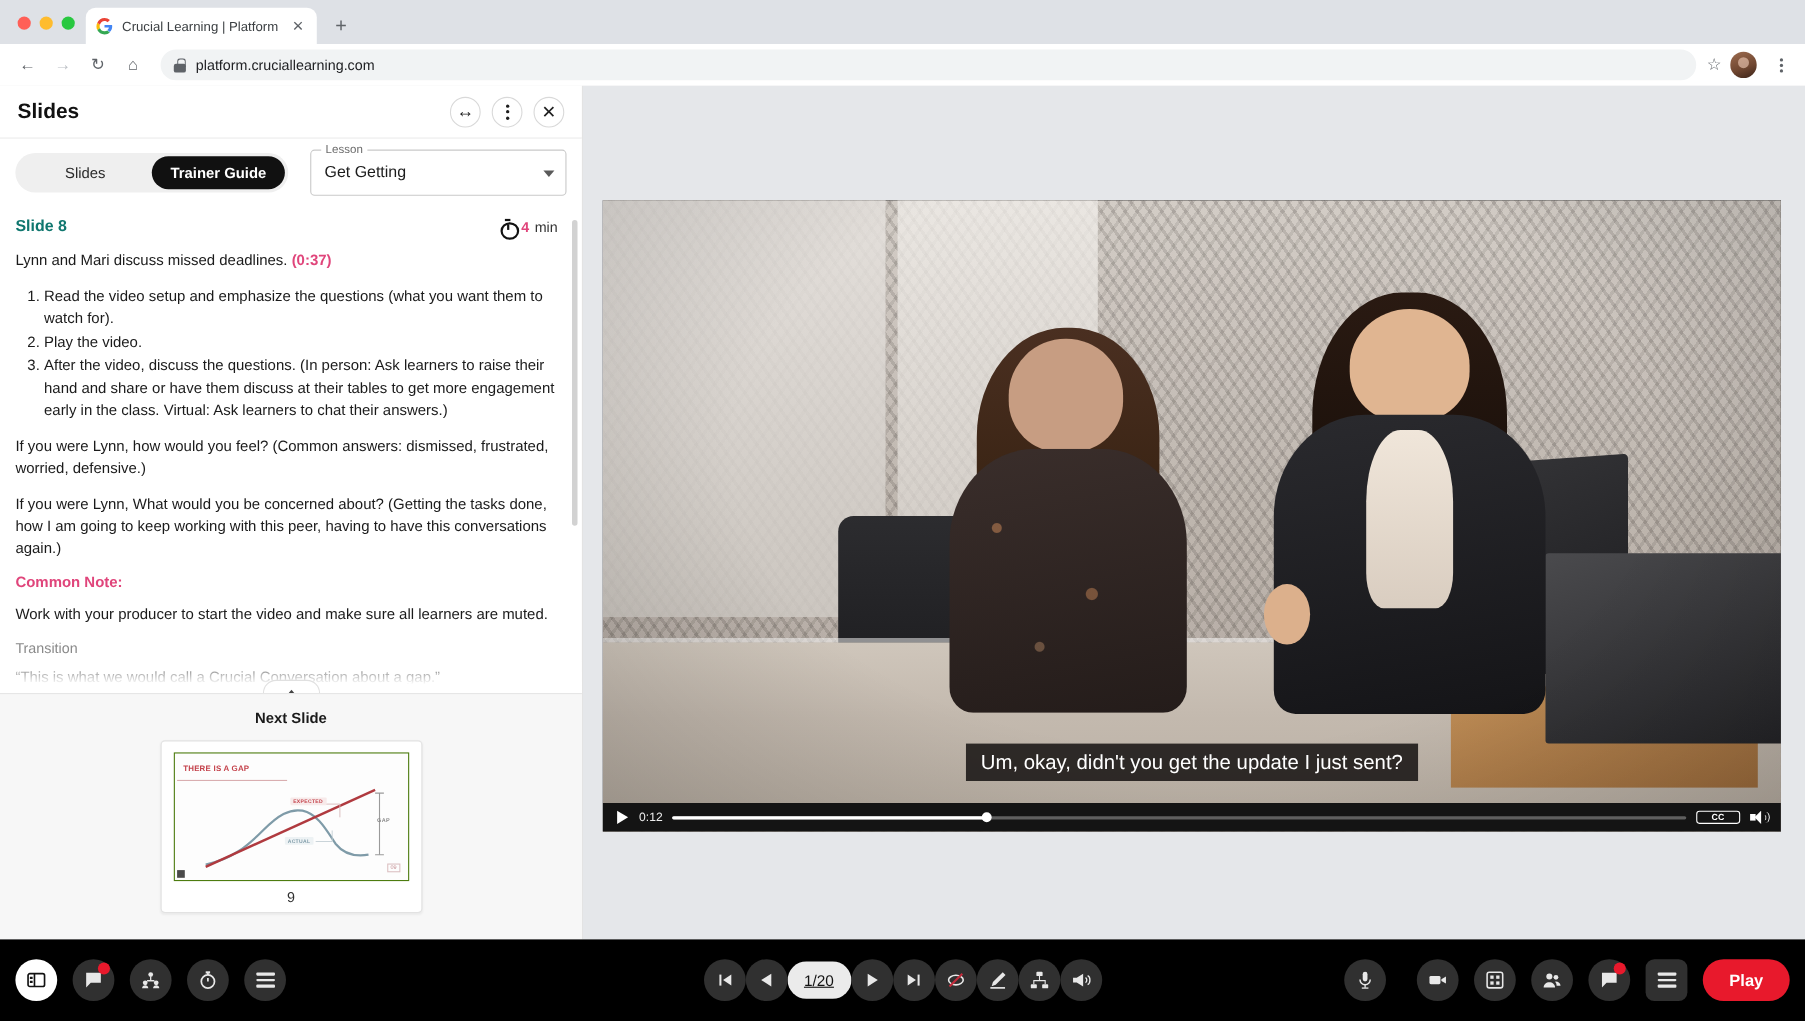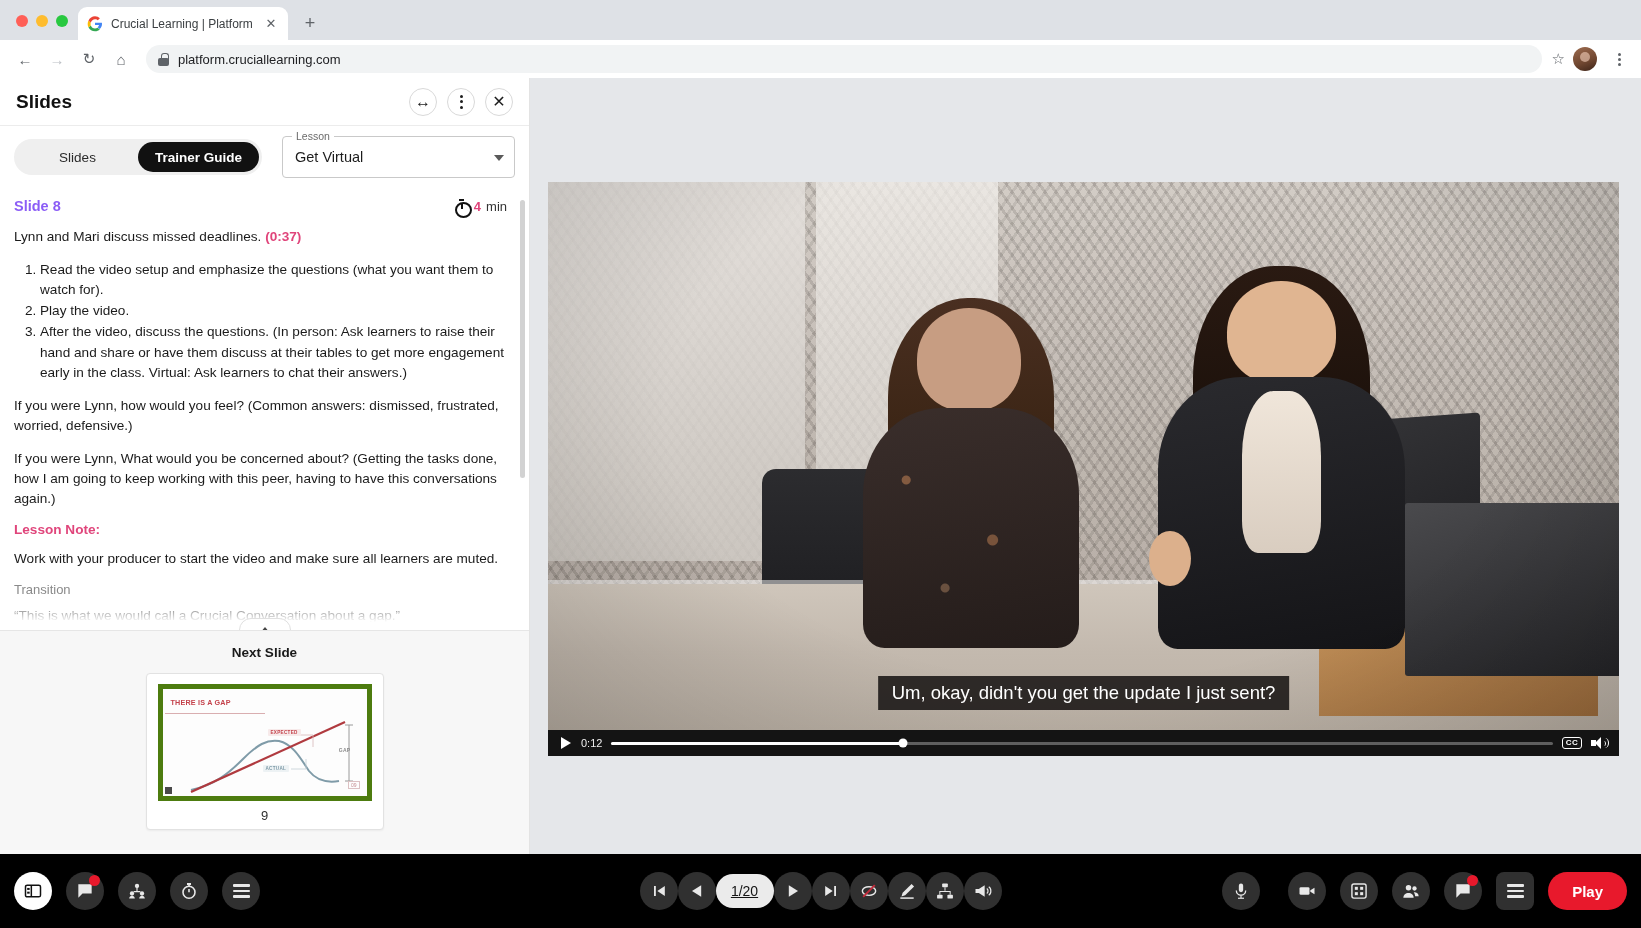--- a/index.html
+++ b/index.html
@@ -138,21 +138,21 @@
     margin-top: -2px; border-left: 5px solid transparent;
     border-right: 5px solid transparent; border-top: 6px solid #5a5a5a;
   }
 
   
   .guide-scroll {
     flex: 1; overflow: hidden; padding: 8px 22px 0 14px;
     position: relative; min-height: 0;
   }
   .guide-topline { display: flex; align-items: center; justify-content: space-between; margin-bottom: 13px; }
-  .slide-label { font-size: 14.5px; font-weight: bold; color: #8b5cf6; }
+  .slide-label { font-size: 14.5px; font-weight: bold; color: #0f766e; }
   .time-chip { display: flex; align-items: center; gap: 5px; }
   .clock-ico { position: relative; width: 15px; height: 15px; }
   .clock-ico::before {
     content:""; position:absolute; left:1px; top:3px; width:13px; height:12px;
     border: 2px solid #111; border-radius: 50%;
   }
   .clock-ico::after {
     content:""; position:absolute; left:5px; top:0px; width:5px; height:2px; background:#111;
   }
   .clock-hand { position:absolute; left:7px; top:5.5px; width:1.8px; height:4.5px; background:#111; }
@@ -186,21 +186,21 @@
   .next-slide-area {
     flex: 0 0 224px; background: #f7f7f7; border-top: 1px solid #e6e6e6;
     display: flex; flex-direction: column; align-items: center; padding-top: 14px;
   }
   .next-slide-title { font-size: 13.5px; font-weight: bold; color: #1a1a1a; margin-bottom: 13px; }
   .thumb-card {
     width: 238px; background: #ffffff; border: 1px solid #e2e2e2; border-radius: 4px;
     padding: 10px 11px 6px 11px; box-shadow: 0 1px 2px rgba(0,0,0,.05);
   }
   .thumb-slide {
-    width: 214px; height: 117px; background: #fdfdfd; border: 5px solid #4d7c0f;
+    width: 214px; height: 117px; background: #fdfdfd; border: 1px solid #4d7c0f;
     position: relative; overflow: hidden;
   }
   .thumb-head {
     position: absolute; left: 8px; top: 9px; font-size: 7.2px; font-weight: bold;
     letter-spacing: .2px; color: #c4424b;
   }
   .thumb-rule { position: absolute; left: 2px; top: 24px; width: 100px; height: 1px; background: #d9aeb0; }
   .thumb-num {
     position: absolute; left: 2px; bottom: 2px; width: 7px; height: 7px; background: #4a4a4a;
   }
@@ -329,21 +329,21 @@
   }
   .vb-time { font-size: 11px; color: #eee; flex: 0 0 auto; }
   .vb-track { flex: 1; height: 3px; background: rgba(255,255,255,.32); position: relative; cursor: pointer; border-radius: 2px; }
   .vb-fill { position: absolute; left: 0; top: 0; height: 100%; background: #fff; border-radius: 2px; }
   .vb-knob {
     position: absolute; top: 50%; width: 9px; height: 9px; border-radius: 50%;
     background: #fff; transform: translate(-50%,-50%);
   }
   .vb-cc {
     border: 1.5px solid #fff; border-radius: 3px; font-size: 8px; color: #fff;
-    padding: 1px 3px; line-height: 1; letter-spacing: .3px; cursor: pointer; font-weight: bold;
+    padding: 1px 13px; line-height: 1; letter-spacing: .3px; cursor: pointer; font-weight: bold;
   }
   .vb-vol { width: 18px; height: 14px; position: relative; cursor: pointer; flex: 0 0 18px; }
   .vb-vol::before {
     content:""; position:absolute; left:0; top:4px; width:5px; height:6px; background:#fff;
   }
   .vb-vol::after {
     content:""; position:absolute; left:4px; top:1px;
     border-right: 6px solid #fff; border-top: 6px solid transparent; border-bottom: 6px solid transparent;
   }
   .vol-wave {
@@ -458,21 +458,21 @@
       </div>
 
       <div class="panel-tabsrow">
         <div class="seg">
           <div class="seg-btn">Slides</div>
           <div class="seg-btn active">Trainer Guide</div>
         </div>
         <div class="lesson-wrap">
           <div class="lesson-field">
             <span class="lesson-legend">Lesson</span>
-            <span class="lesson-value">Get Virtual</span>
+            <span class="lesson-value">Get Getting</span>
             <span class="caret-down"></span>
           </div>
         </div>
       </div>
 
       <div class="guide-scroll">
         <div class="guide-topline">
           <span class="slide-label">Slide 8</span>
           <span class="time-chip">
             <span class="clock-ico">
@@ -490,21 +490,21 @@
 
         <ol class="glist">
           <li>Read the video setup and emphasize the questions (what you want them to watch for).</li>
           <li>Play the video.</li>
           <li>After the video, discuss the questions. (In person: Ask learners to raise their hand and share or have them discuss at their tables to get more engagement early in the class. Virtual: Ask learners to chat their answers.)</li>
         </ol>
 
         <p class="gp">If you were Lynn, how would you feel? (Common answers: dismissed, frustrated, worried, defensive.)</p>
         <p class="gp">If you were Lynn, What would you be concerned about? (Getting the tasks done, how I am going to keep working with this peer, having to have this conversations again.)</p>
 
-        <p class="vnote">Lesson Note:</p>
+        <p class="vnote">Common Note:</p>
         <p class="gp">Work with your producer to start the video and make sure all learners are muted.</p>
 
         <p class="transition-label">Transition</p>
         <p class="gp">“This is what we would call a Crucial Conversation about a gap.”</p>
 
         <div class="scrollbar-thumb"></div>
         <div class="guide-fade"></div>
         <div class="collapse-pill">
           <span class="chev-up"></span>
         </div>

